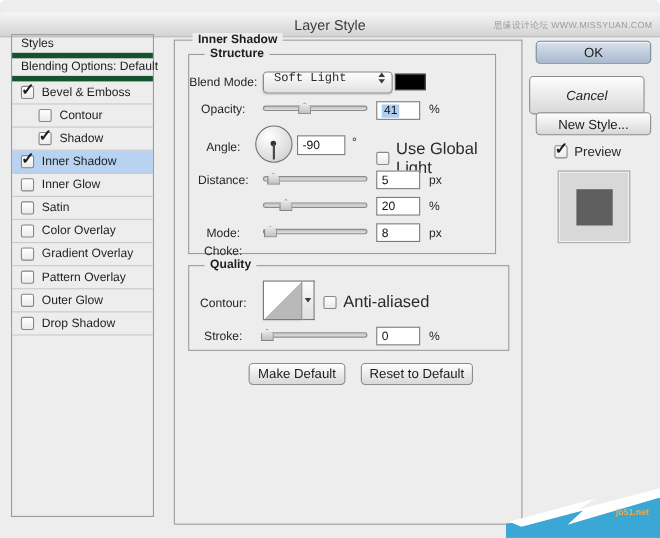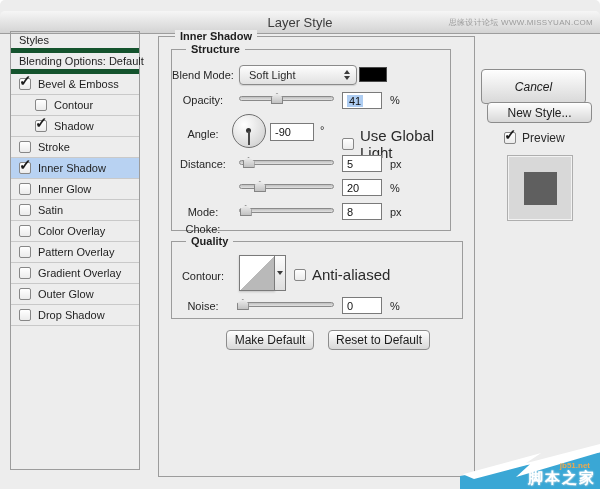--- a/index.html
+++ b/index.html
@@ -26,23 +26,23 @@
       background:linear-gradient(#ffffff,#ebebeb);position:relative;flex:0 0 auto;}
   .cb.checked::after{content:"✓";position:absolute;left:-1px;top:-7px;font-size:15px;
       font-weight:bold;color:#1c1c1c;}
   
   .group{position:absolute;border:1px solid #9c9c9c;}
   .legend{position:absolute;left:16px;top:-7px;background:#ededed;padding:0 5px;
           font-size:11px;font-weight:bold;color:#1d1d1d;white-space:nowrap;}
   .flabel{position:absolute;left:0;width:62px;text-align:center;font-size:11px;color:#262626;}
   .unit{position:absolute;font-size:11px;color:#262626;}
   
-  .dropdown{position:absolute;display:flex;align-items:center;border:1px solid #8a8a8a;
+  .dropdown{position:absolute;display:flex;align-items:flex-start;border:1px solid #8a8a8a;
             border-radius:4px;background:linear-gradient(#fdfdfd,#e1e1e1);
-            box-shadow:0 1px 1px rgba(0,0,0,.12);font-size:11px;padding:0 6px 0 9px;}
+            box-shadow:0 1px 1px rgba(0,0,0,.12);font-size:11px;padding:0 6px 0 9px;font-family:Liberation Mono, monospace;}
   .stepper{margin-left:auto;display:flex;flex-direction:column;gap:2px;}
   .tri-up{width:0;height:0;border-left:3px solid transparent;border-right:3px solid transparent;
           border-bottom:4px solid #3a3a3a;}
   .tri-down{width:0;height:0;border-left:3px solid transparent;border-right:3px solid transparent;
           border-top:4px solid #3a3a3a;}
   .swatch{position:absolute;border:1px solid #4a4a4a;}
   
   .slider{position:absolute;height:11px;}
   .track{position:absolute;left:0;right:0;top:3px;height:5px;border:1px solid #8a8a8a;
          border-radius:3px;background:linear-gradient(#bfbfbf,#e2e2e2);}
@@ -106,47 +106,43 @@
         <span class="sb-label">Bevel &amp; Emboss</span>
       </div>
       <div class="sb-row indent">
         <span class="cb"></span>
         <span class="sb-label">Contour</span>
       </div>
       <div class="sb-row indent">
         <span class="cb checked"></span>
         <span class="sb-label">Shadow</span>
       </div>
-      <div class="sb-row">
-        <span class="cb"></span>
-        <span class="sb-label">Stroke</span>
-      </div>
       <div class="sb-row selected">
         <span class="cb checked"></span>
         <span class="sb-label">Inner Shadow</span>
       </div>
       <div class="sb-row">
         <span class="cb"></span>
         <span class="sb-label">Inner Glow</span>
       </div>
       <div class="sb-row">
         <span class="cb"></span>
         <span class="sb-label">Satin</span>
       </div>
       <div class="sb-row">
         <span class="cb"></span>
         <span class="sb-label">Color Overlay</span>
       </div>
       <div class="sb-row">
         <span class="cb"></span>
+        <span class="sb-label">Gradient Overlay</span>
+      </div>
+      <div class="sb-row">
+        <span class="cb"></span>
         <span class="sb-label">Pattern Overlay</span>
-      </div>
-      <div class="sb-row">
-        <span class="cb"></span>
-        <span class="sb-label">Gradient Overlay</span>
       </div>
       <div class="sb-row">
         <span class="cb"></span>
         <span class="sb-label">Outer Glow</span>
       </div>
       <div class="sb-row">
         <span class="cb"></span>
         <span class="sb-label">Drop Shadow</span>
       </div>
     </div>
@@ -228,45 +224,45 @@
       <span class="flabel" style="top:28px;">Contour:</span>
       <div class="contour" style="left:67px;top:13px;"></div>
       <div class="contour-strip" style="left:103px;top:13px;">
         <span class="tri-down"></span>
       </div>
       <div class="check-row" style="left:122px;top:24px;">
         <span class="cb"></span>
         <span>Anti-aliased</span>
       </div>
 
-      <span class="flabel" style="top:58px;">Noise:</span>
+      <span class="flabel" style="top:58px;">Stroke:</span>
       <div class="slider" style="left:67px;top:57px;width:95px;">
         <div class="track"></div>
         <div class="thumb" style="left: calc(4% - 6px);"></div>
       </div>
       <div class="field" style="left:170px;top:55px;">
         <span>0</span>
       </div>
       <span class="unit" style="left:218px;top:58px;">%</span>
     </div>
 
     <div class="btn" style="left:67px;top:293px;width:88px;height:20px;">Make Default</div>
     <div class="btn" style="left:169px;top:293px;width:102px;height:20px;">Reset to Default</div>
   </div>
 
+  <div class="btn primary" style="left:487px;top:37px;width:105px;height:21px;">OK</div>
   <div class="btn" style="left:481px;top:69px;width:105px;height:35px;font-style:italic;">Cancel</div>
   <div class="btn" style="left:487px;top:102px;width:105px;height:21px;">New Style...</div>
   <div class="check-row big" style="left:504px;top:131px;">
     <span class="cb checked"></span>
     <span>Preview</span>
   </div>
   <div class="pv-outer">
     <div class="pv-inner" style="background: rgb(95, 95, 95);"></div>
   </div>
 
   <div class="wm-br">
     <div class="wm-blue" style="background: rgb(58, 167, 213);"></div>
     <div class="wm-flash"></div>
     <div class="wm-site">jb51.net</div>
-    <div class="wm-name">脚本之家</div>
   </div>
 
 </div>
 
 </body></html>

